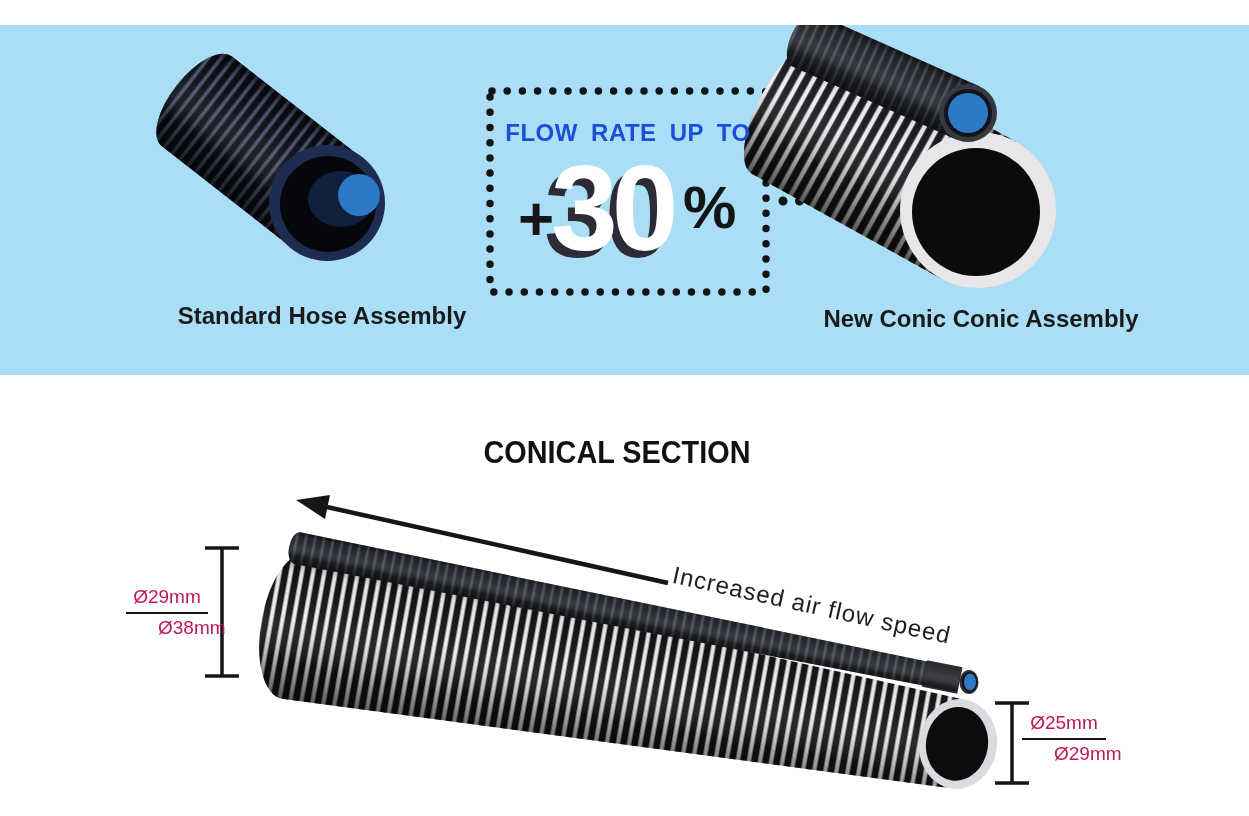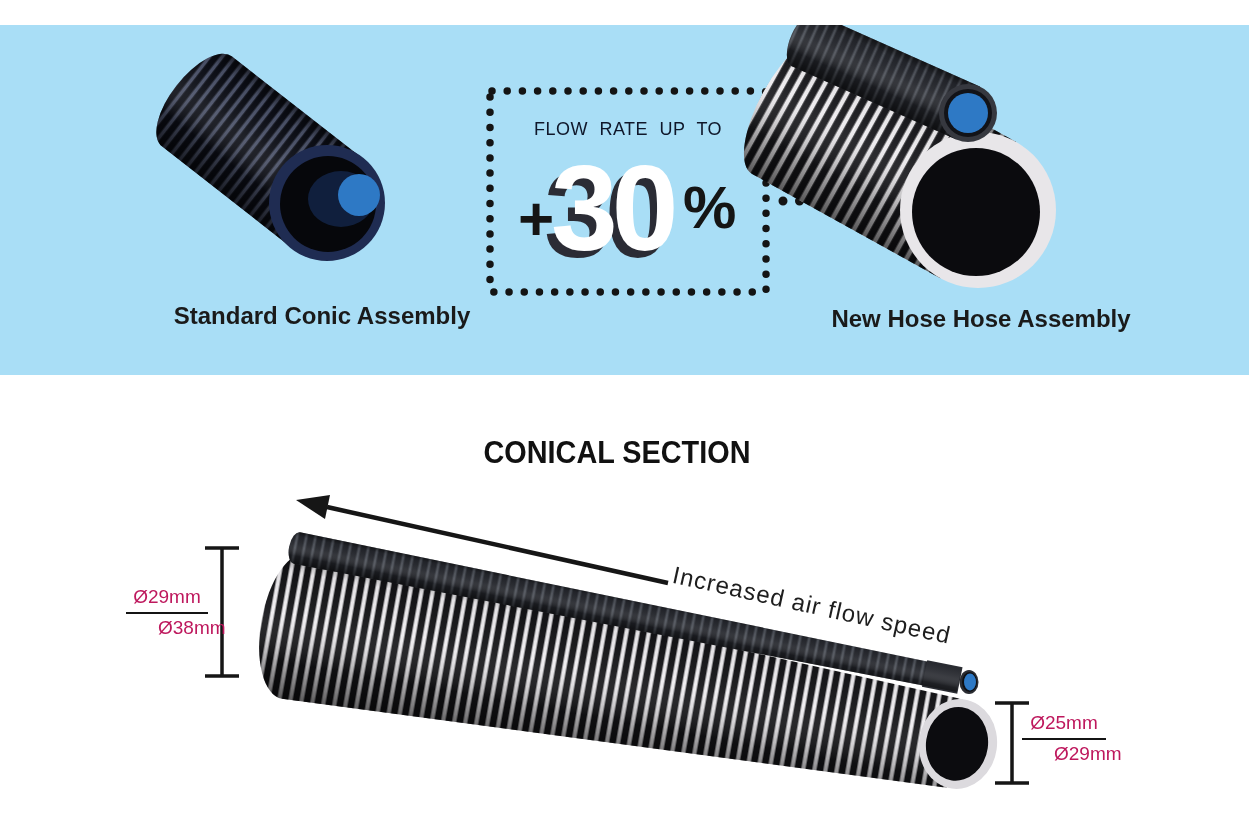--- a/index.html
+++ b/index.html
@@ -7,21 +7,21 @@
   .stage { position:relative; width:1249px; height:816px; background:#fff; overflow:hidden; }
 
   .banner-bg { position:absolute; left:0; top:25px; width:1249px; height:350px; }
   .banner-art, .diagram-art { position:absolute; left:0; }
   .banner-art { top:25px; }
   .diagram-art { top:470px; }
 
   .txt { position:absolute; color:#141414; }
   .callout-heading {
     left:489px; top:119px; width:278px; text-align:center;
-    font-size:18px; font-weight:400; color:#0f172a; letter-spacing:.5px; word-spacing:6px;
+    font-size:24px; font-weight:700; color:#1d4ed8; letter-spacing:.5px; word-spacing:6px;
     white-space:nowrap;
   }
   .plus-sign   { left:518px; top:188px; font-size:62px; font-weight:700; line-height:1; color:#151515; }
   .big-value   { left:551px; top:148px; font-size:120px; font-weight:700; line-height:1; color:#ffffff;
                  letter-spacing:-6px; text-shadow:-7px 7px 0 #2B2C35; }
   .pct-sign    { left:683px; top:178px; font-size:60px; font-weight:700; line-height:1; color:#151515; }
 
   .hose-label { font-size:24px; font-weight:700; color:#1A1A1A; text-align:center; width:400px; white-space:nowrap; }
   .label-standard { left:122px; top:302px; }
   .label-conic    { left:781px; top:305px; }
@@ -109,22 +109,22 @@
         <circle cx="968" cy="88" r="20" fill="#2E79C5"></circle>
       </g>
     </g>
   </svg>
 
   <div class="txt callout-heading">FLOW RATE UP TO</div>
   <div class="txt plus-sign">+</div>
   <div class="txt big-value">30</div>
   <div class="txt pct-sign">%</div>
 
-  <div class="txt hose-label label-standard">Standard Conic Assembly</div>
-  <div class="txt hose-label label-conic">New Hose Hose Assembly</div>
+  <div class="txt hose-label label-standard">Standard Hose Assembly</div>
+  <div class="txt hose-label label-conic">New Conic Conic Assembly</div>
 
   <div class="txt section-title">CONICAL SECTION</div>
 
   <svg class="diagram-art" width="1249" height="346" viewBox="0 0 1249 346">
     <defs>
       <pattern id="patBW2" width="11" height="200" patternUnits="userSpaceOnUse">
         <rect width="11" height="200" fill="#141417"></rect>
         <rect x="6.4" width="4.2" height="200" fill="#EFEDF0"></rect>
       </pattern>
     </defs>

